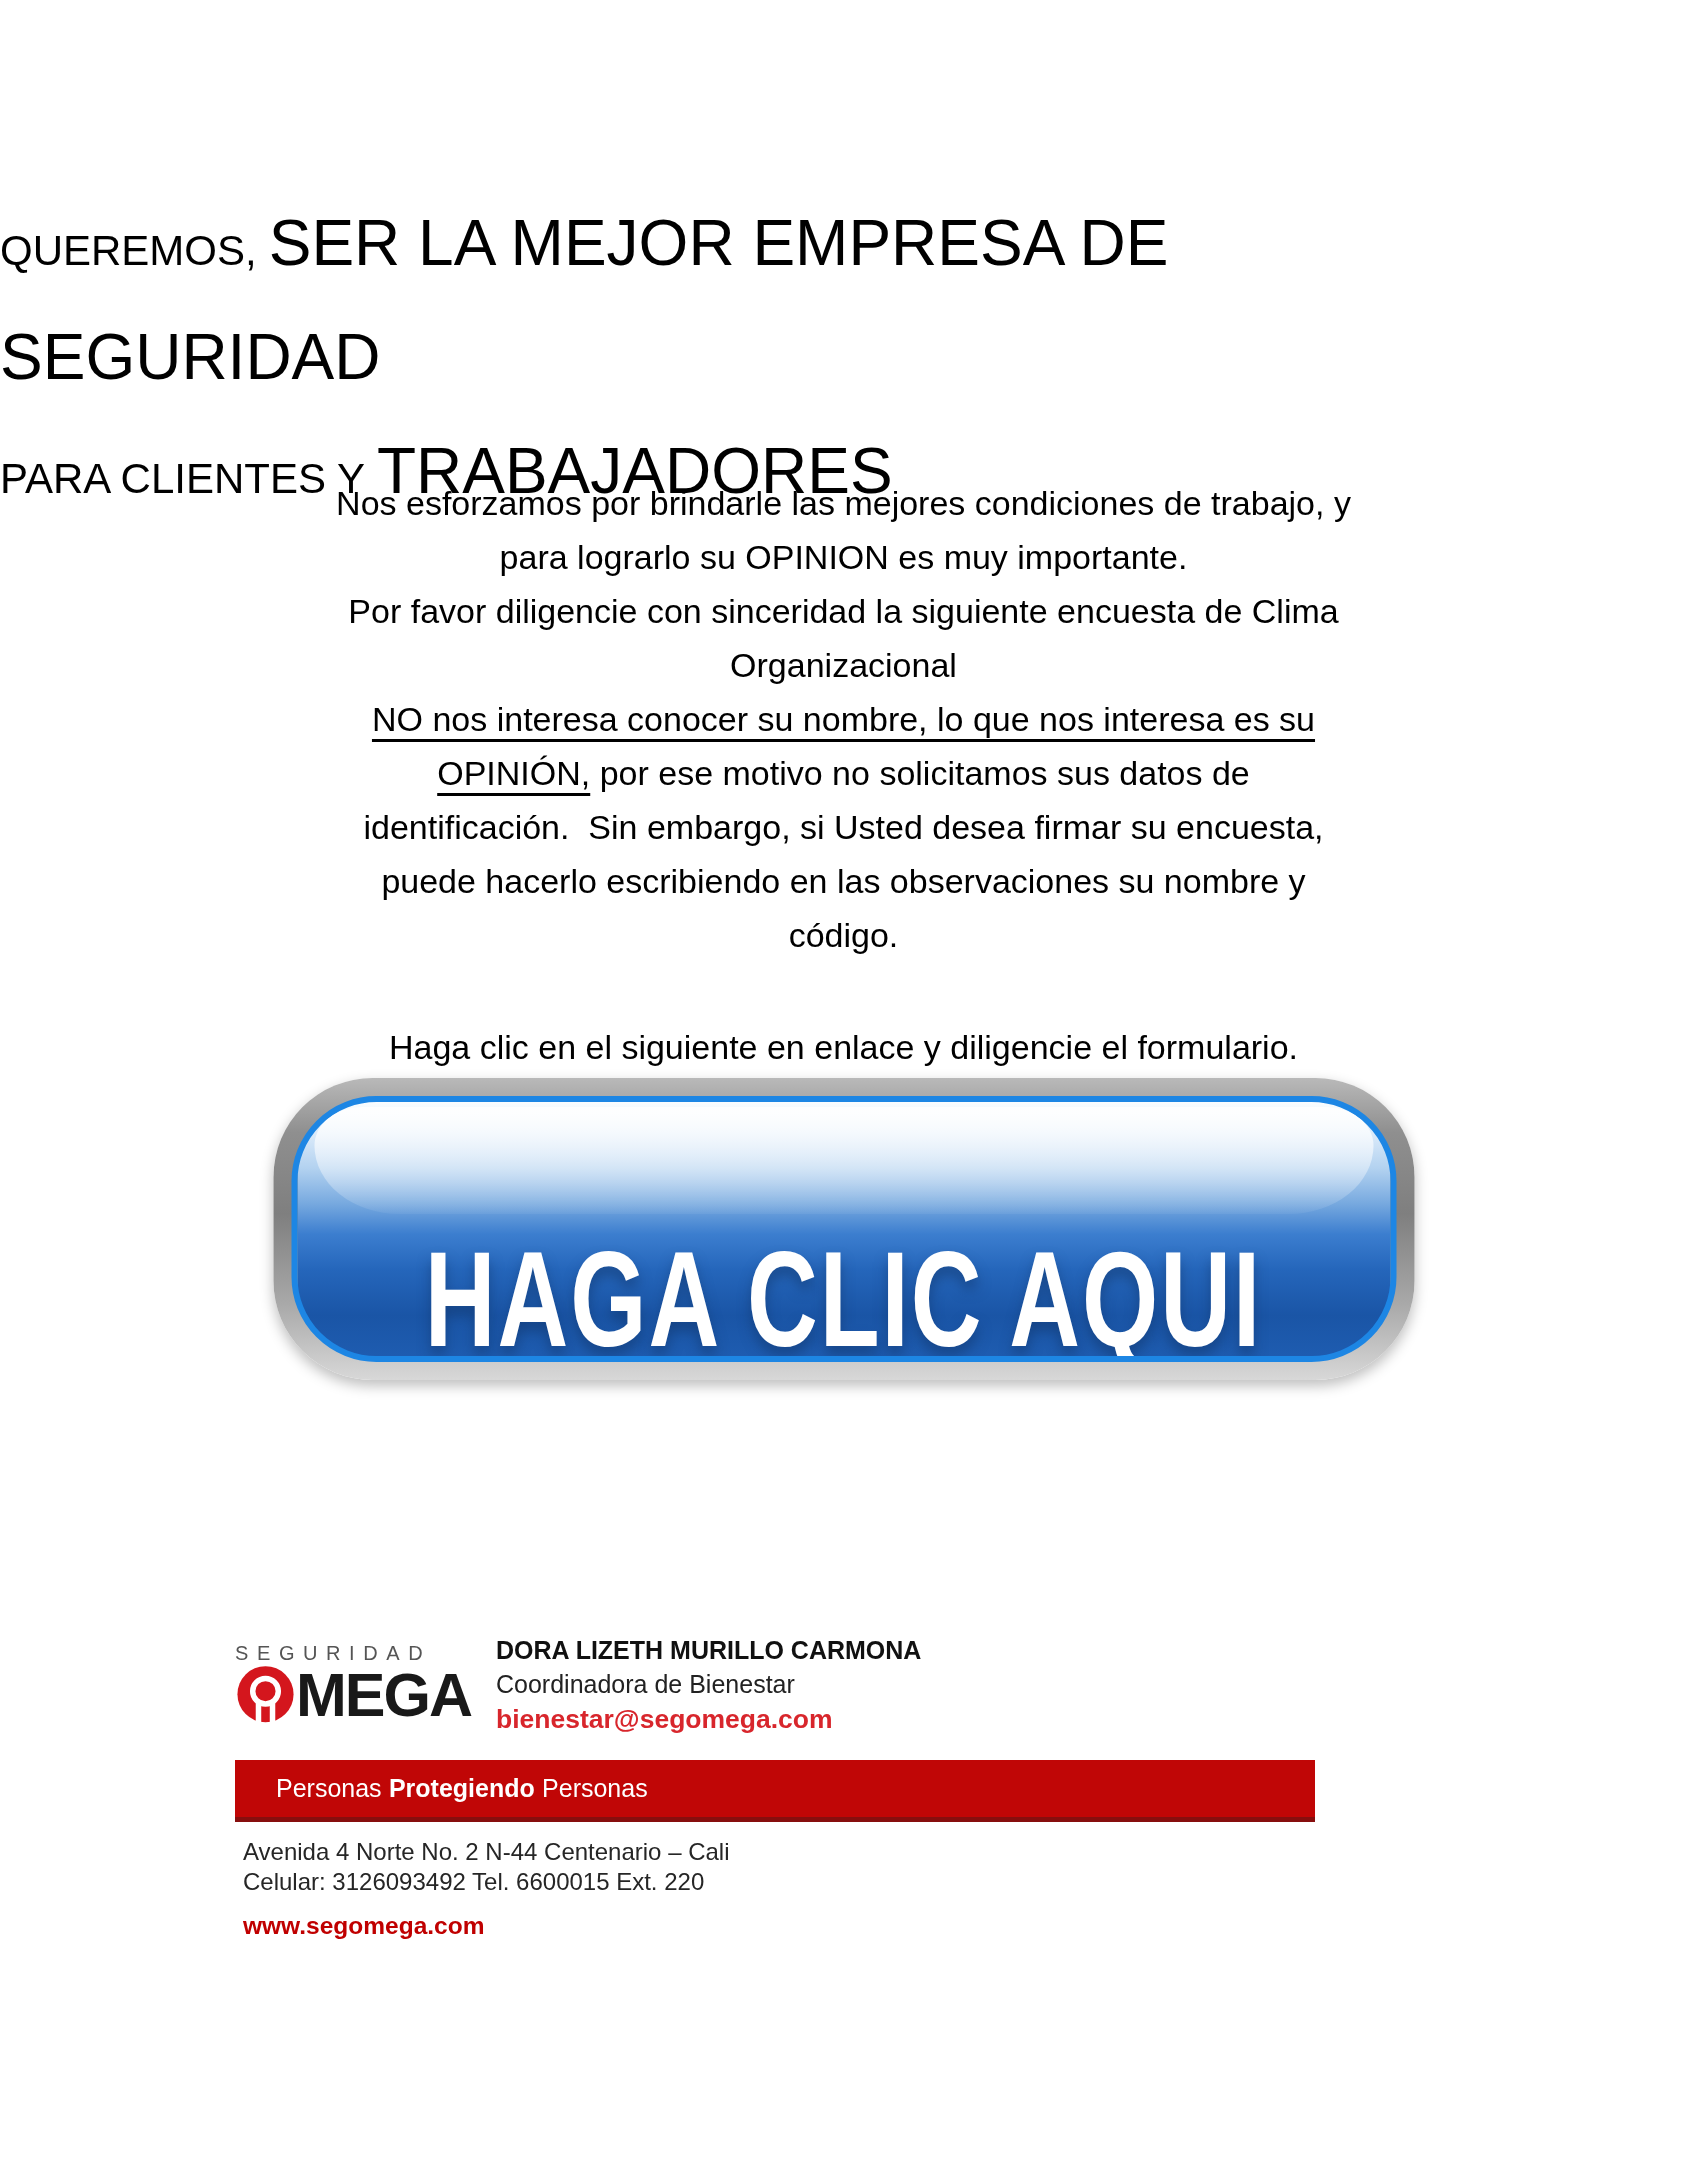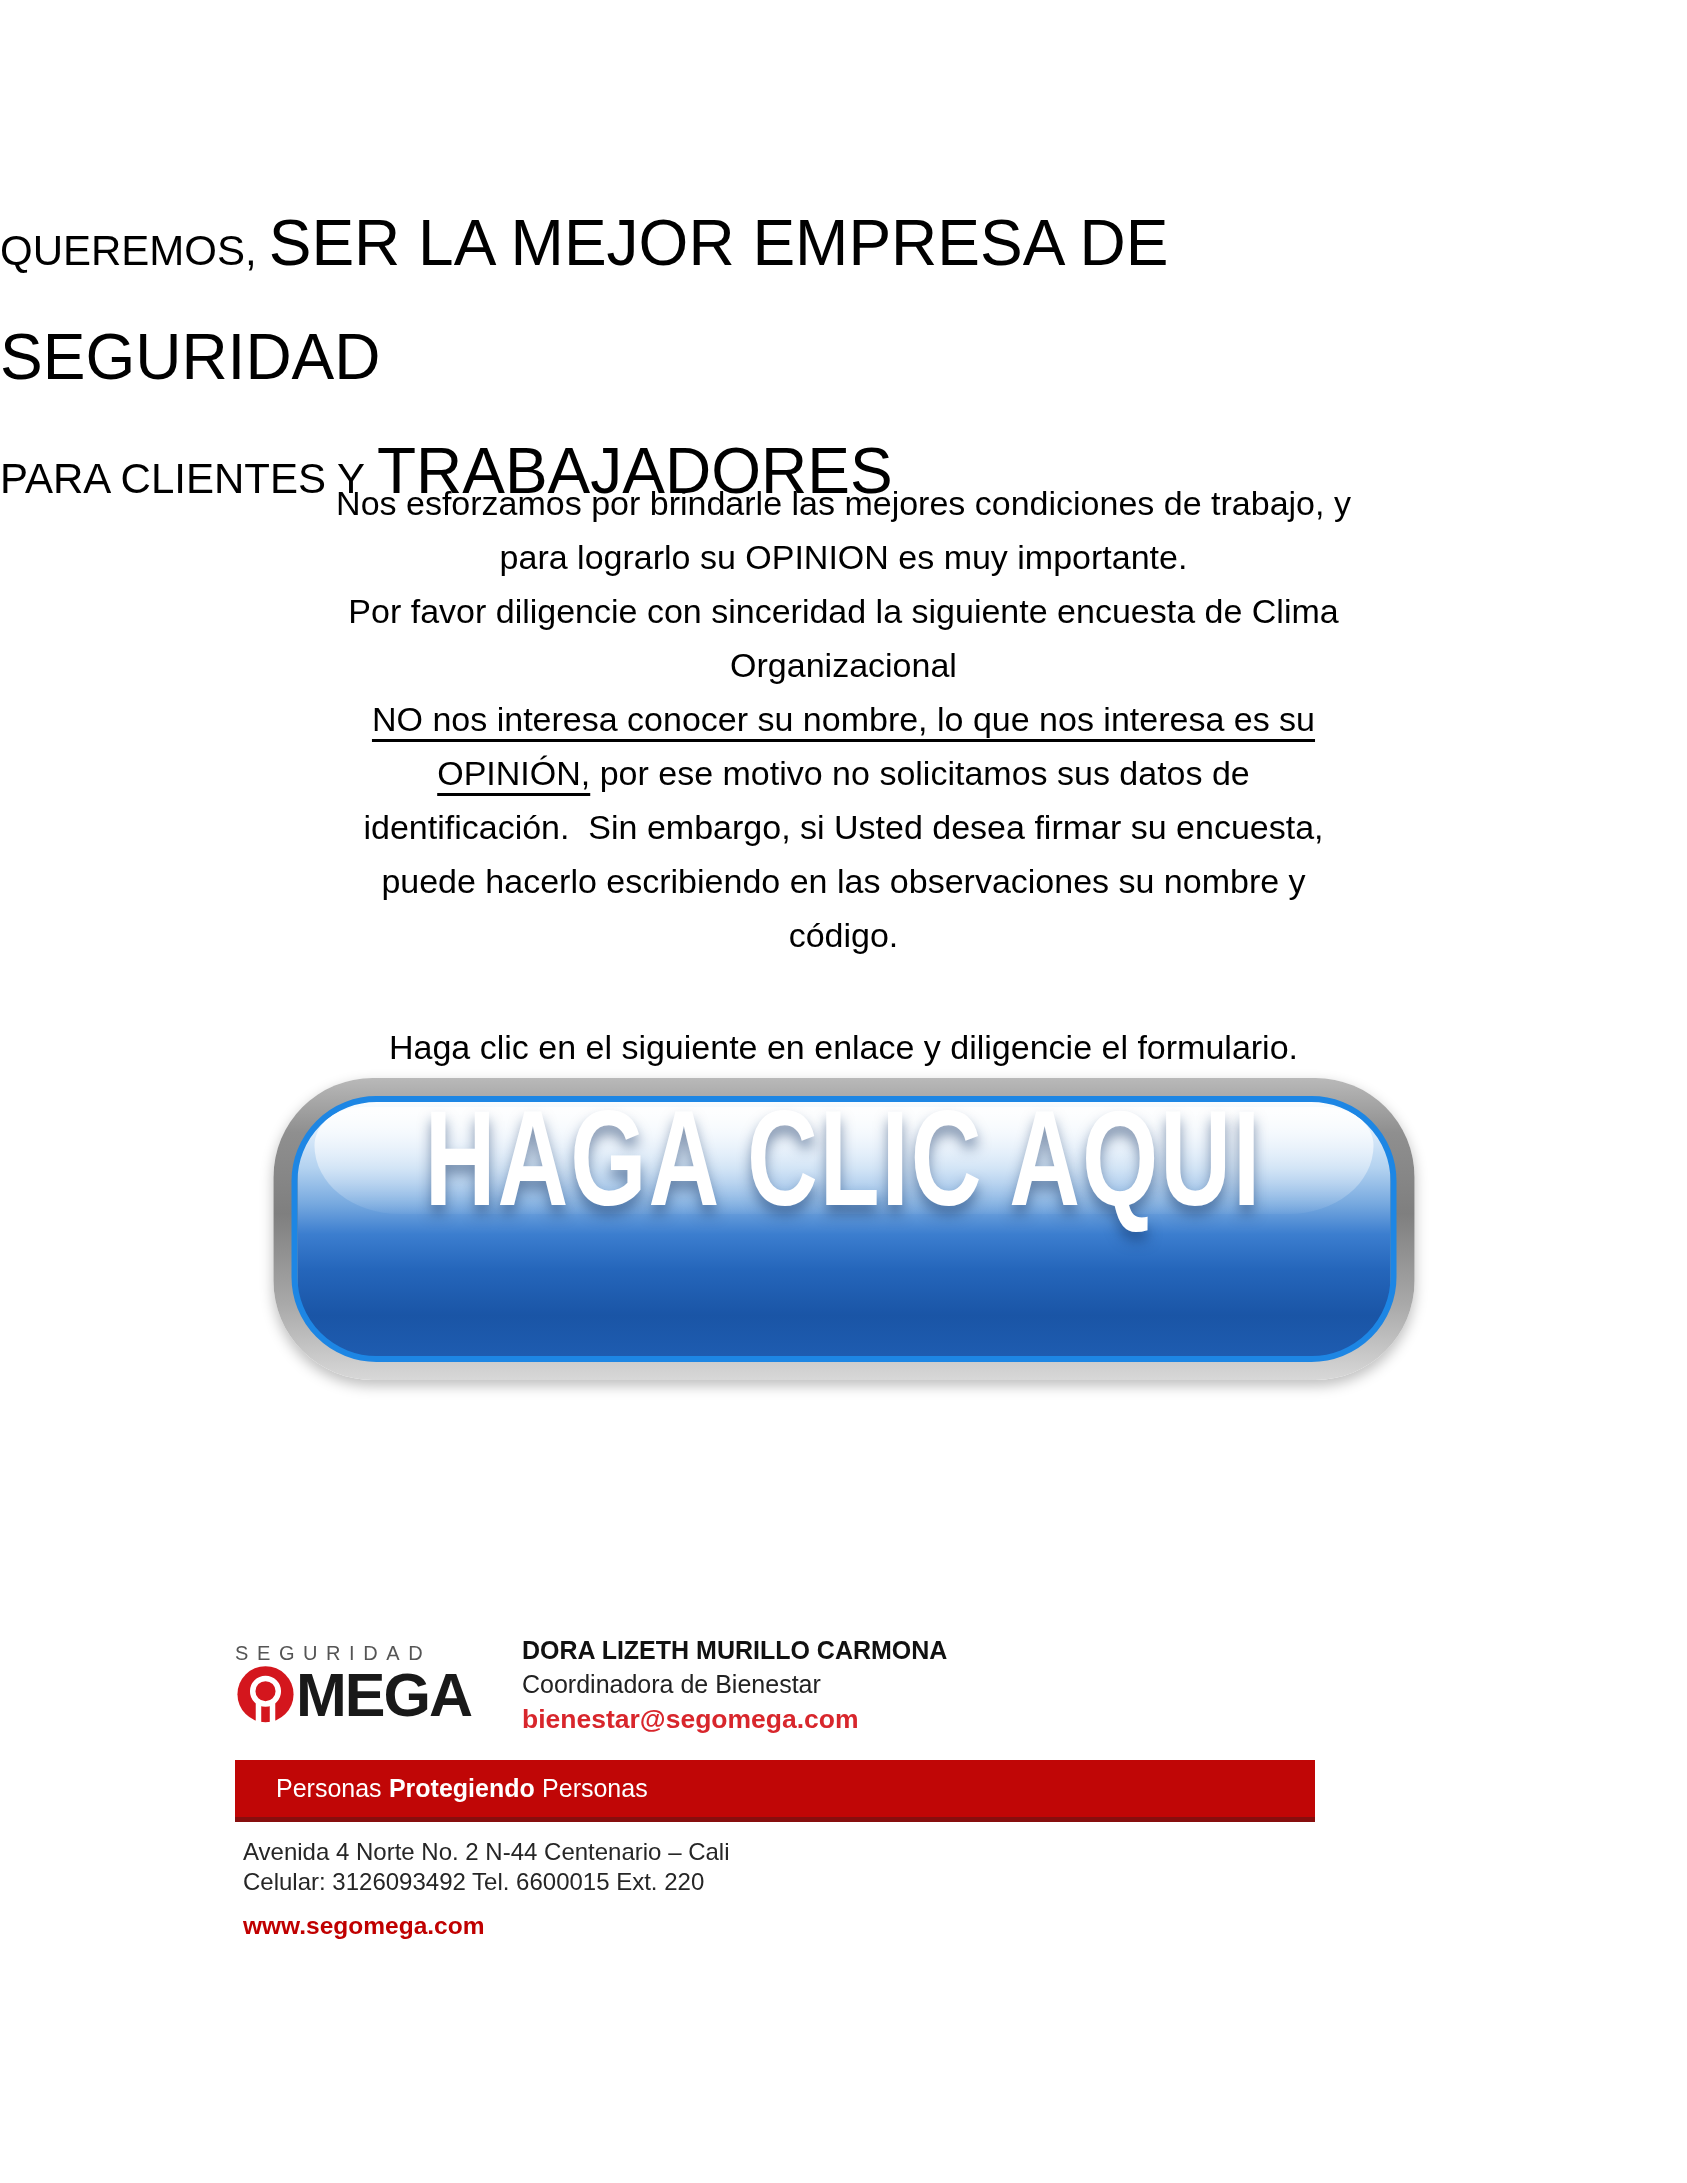--- a/index.html
+++ b/index.html
@@ -28,21 +28,21 @@
     position:absolute; top:1078px; left:50%; transform:translateX(-50%);
     width:1141px; height:302px; border-radius:99px;
     background:linear-gradient(180deg,#b9b9b9 0%,#8f8f8f 18%,#7f7f7f 45%,#a9a9a9 75%,#d8d8d8 100%);
     box-shadow:0 5.3px 13.2px rgba(0,0,0,0.25);
     display:flex; align-items:center; justify-content:center; cursor:pointer;
   }
   .btn-inner {
     position:relative; width:calc(100% - 36px); height:calc(100% - 36px);
     border-radius:85px; border:6px solid #1d86e4; overflow:hidden;
     background:linear-gradient(180deg,#fafdff 0%,#dcebfa 12%,#b3d2f0 26%,#77a9df 40%,#3c7ecf 52%,#2566bb 66%,#1a55a6 84%,#1e5cb0 100%);
-    display:flex; align-items:flex-start; justify-content:center;
+    display:flex; align-items:flex-end; justify-content:center;
   }
   .btn-inner::before {
     content:""; position:absolute; top:5.3px; left:17px; right:17px; height:42%;
     border-radius:73px 73px 132px 132px / 60px 60px 106px 106px;
     background:linear-gradient(180deg,rgba(255,255,255,0.92),rgba(255,255,255,0.05));
   }
   .btn-label {
     position:relative; display:inline-block; font-size:98px; font-weight:bold;
     letter-spacing:2px; color:#fff; transform:scaleY(1.38);
     text-shadow:0 6.6px 10.6px rgba(16,50,100,0.5); white-space:nowrap;
@@ -51,21 +51,21 @@
   
   .note-block { position:absolute; top:1405px; left:235px; width:1217px; text-align:center; }
 
   
   .signature { position:absolute; top:1633px; left:235px; display:flex; align-items:flex-start; }
   .brand { width:233px; margin-top:9.3px; }
   .brand-top { font-size:20px; letter-spacing:8.6px; color:#555; white-space:nowrap; }
   .brand-bottom { display:flex; align-items:center; }
   .omega-icon { width:61px; height:61px; flex:0 0 auto; }
   .brand-mega { font-size:61px; font-weight:bold; letter-spacing:-2px; color:#191919; line-height:61px; }
-  .sig-info { margin-left:54px; }
+  .sig-info { margin-left:28px; }
   .sig-name  { font-size:25px; font-weight:bold; color:#111; line-height:34px; }
   .sig-role  { font-size:25px; color:#222; line-height:34px; }
   .sig-email { font-size:26.5px; font-weight:bold; color:#d8262c; line-height:36px; cursor:pointer; }
 
   
   .tagline-bar {
     position:absolute; top:1760px; left:235px; width:1080px; height:62px;
     background:#c00606; border-bottom:5.3px solid #870e0e;
     display:flex; align-items:center; padding-left:41px;
     color:#fff; font-size:25px;

